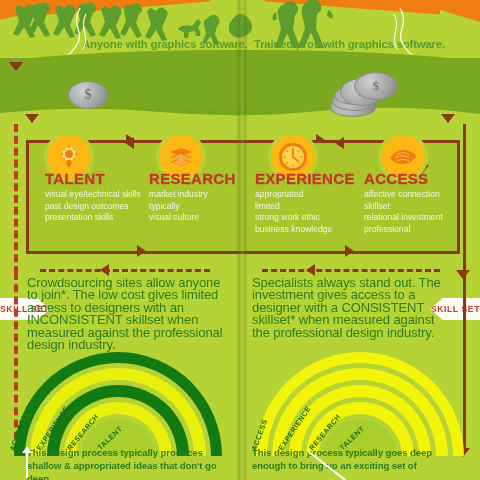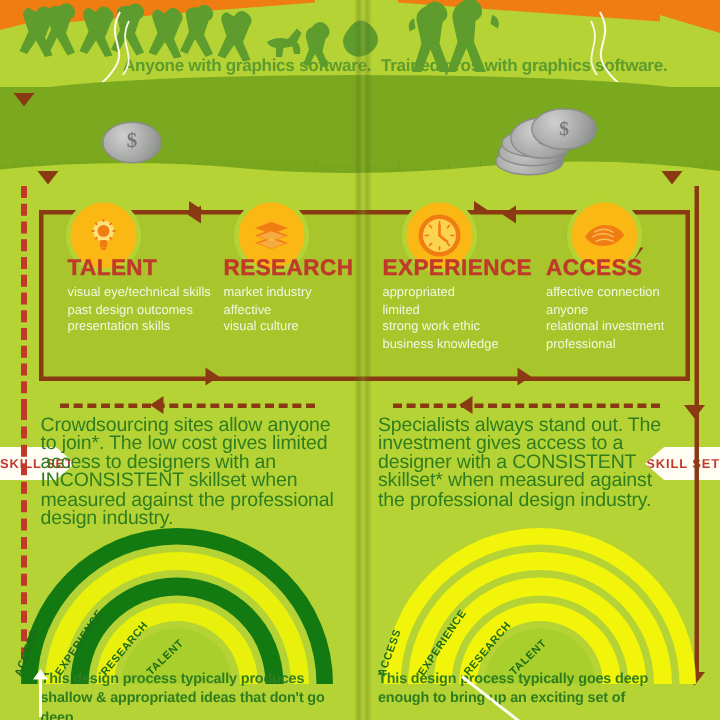--- a/index.html
+++ b/index.html
@@ -348,40 +348,40 @@
         <li>visual eye/technical skills</li>
         <li>past design outcomes</li>
         <li>presentation skills</li>
       </ul>
     </div>
 
     <div class="col" style="left:149px;">
       <h3>RESEARCH</h3>
       <ul>
         <li>market industry</li>
-        <li>affective</li>
+        <li>typically</li>
         <li>visual culture</li>
       </ul>
     </div>
 
     <div class="col" style="left:255px;">
       <h3>EXPERIENCE</h3>
       <ul>
         <li>appropriated</li>
         <li>limited</li>
         <li>strong work ethic</li>
         <li>business knowledge</li>
       </ul>
     </div>
 
     <div class="col" style="left:364px;">
       <h3>ACCESS</h3>
       <ul>
         <li>affective connection</li>
-        <li>anyone</li>
+        <li>skillset</li>
         <li>relational investment</li>
         <li>professional</li>
       </ul>
     </div>
   </div>
 
   <div class="dashline dash-h" style="left:40px;top:269px;width:170px;"></div>
   <div class="dashline dash-h" style="left:262px;top:269px;width:178px;"></div>
   <div class="tri" style="left:100px;top:264px;border-top:6px solid transparent;border-bottom:6px solid transparent;border-right:9px solid #8a3a12;"></div>
   <div class="tri" style="left:306px;top:264px;border-top:6px solid transparent;border-bottom:6px solid transparent;border-right:9px solid #8a3a12;"></div>

